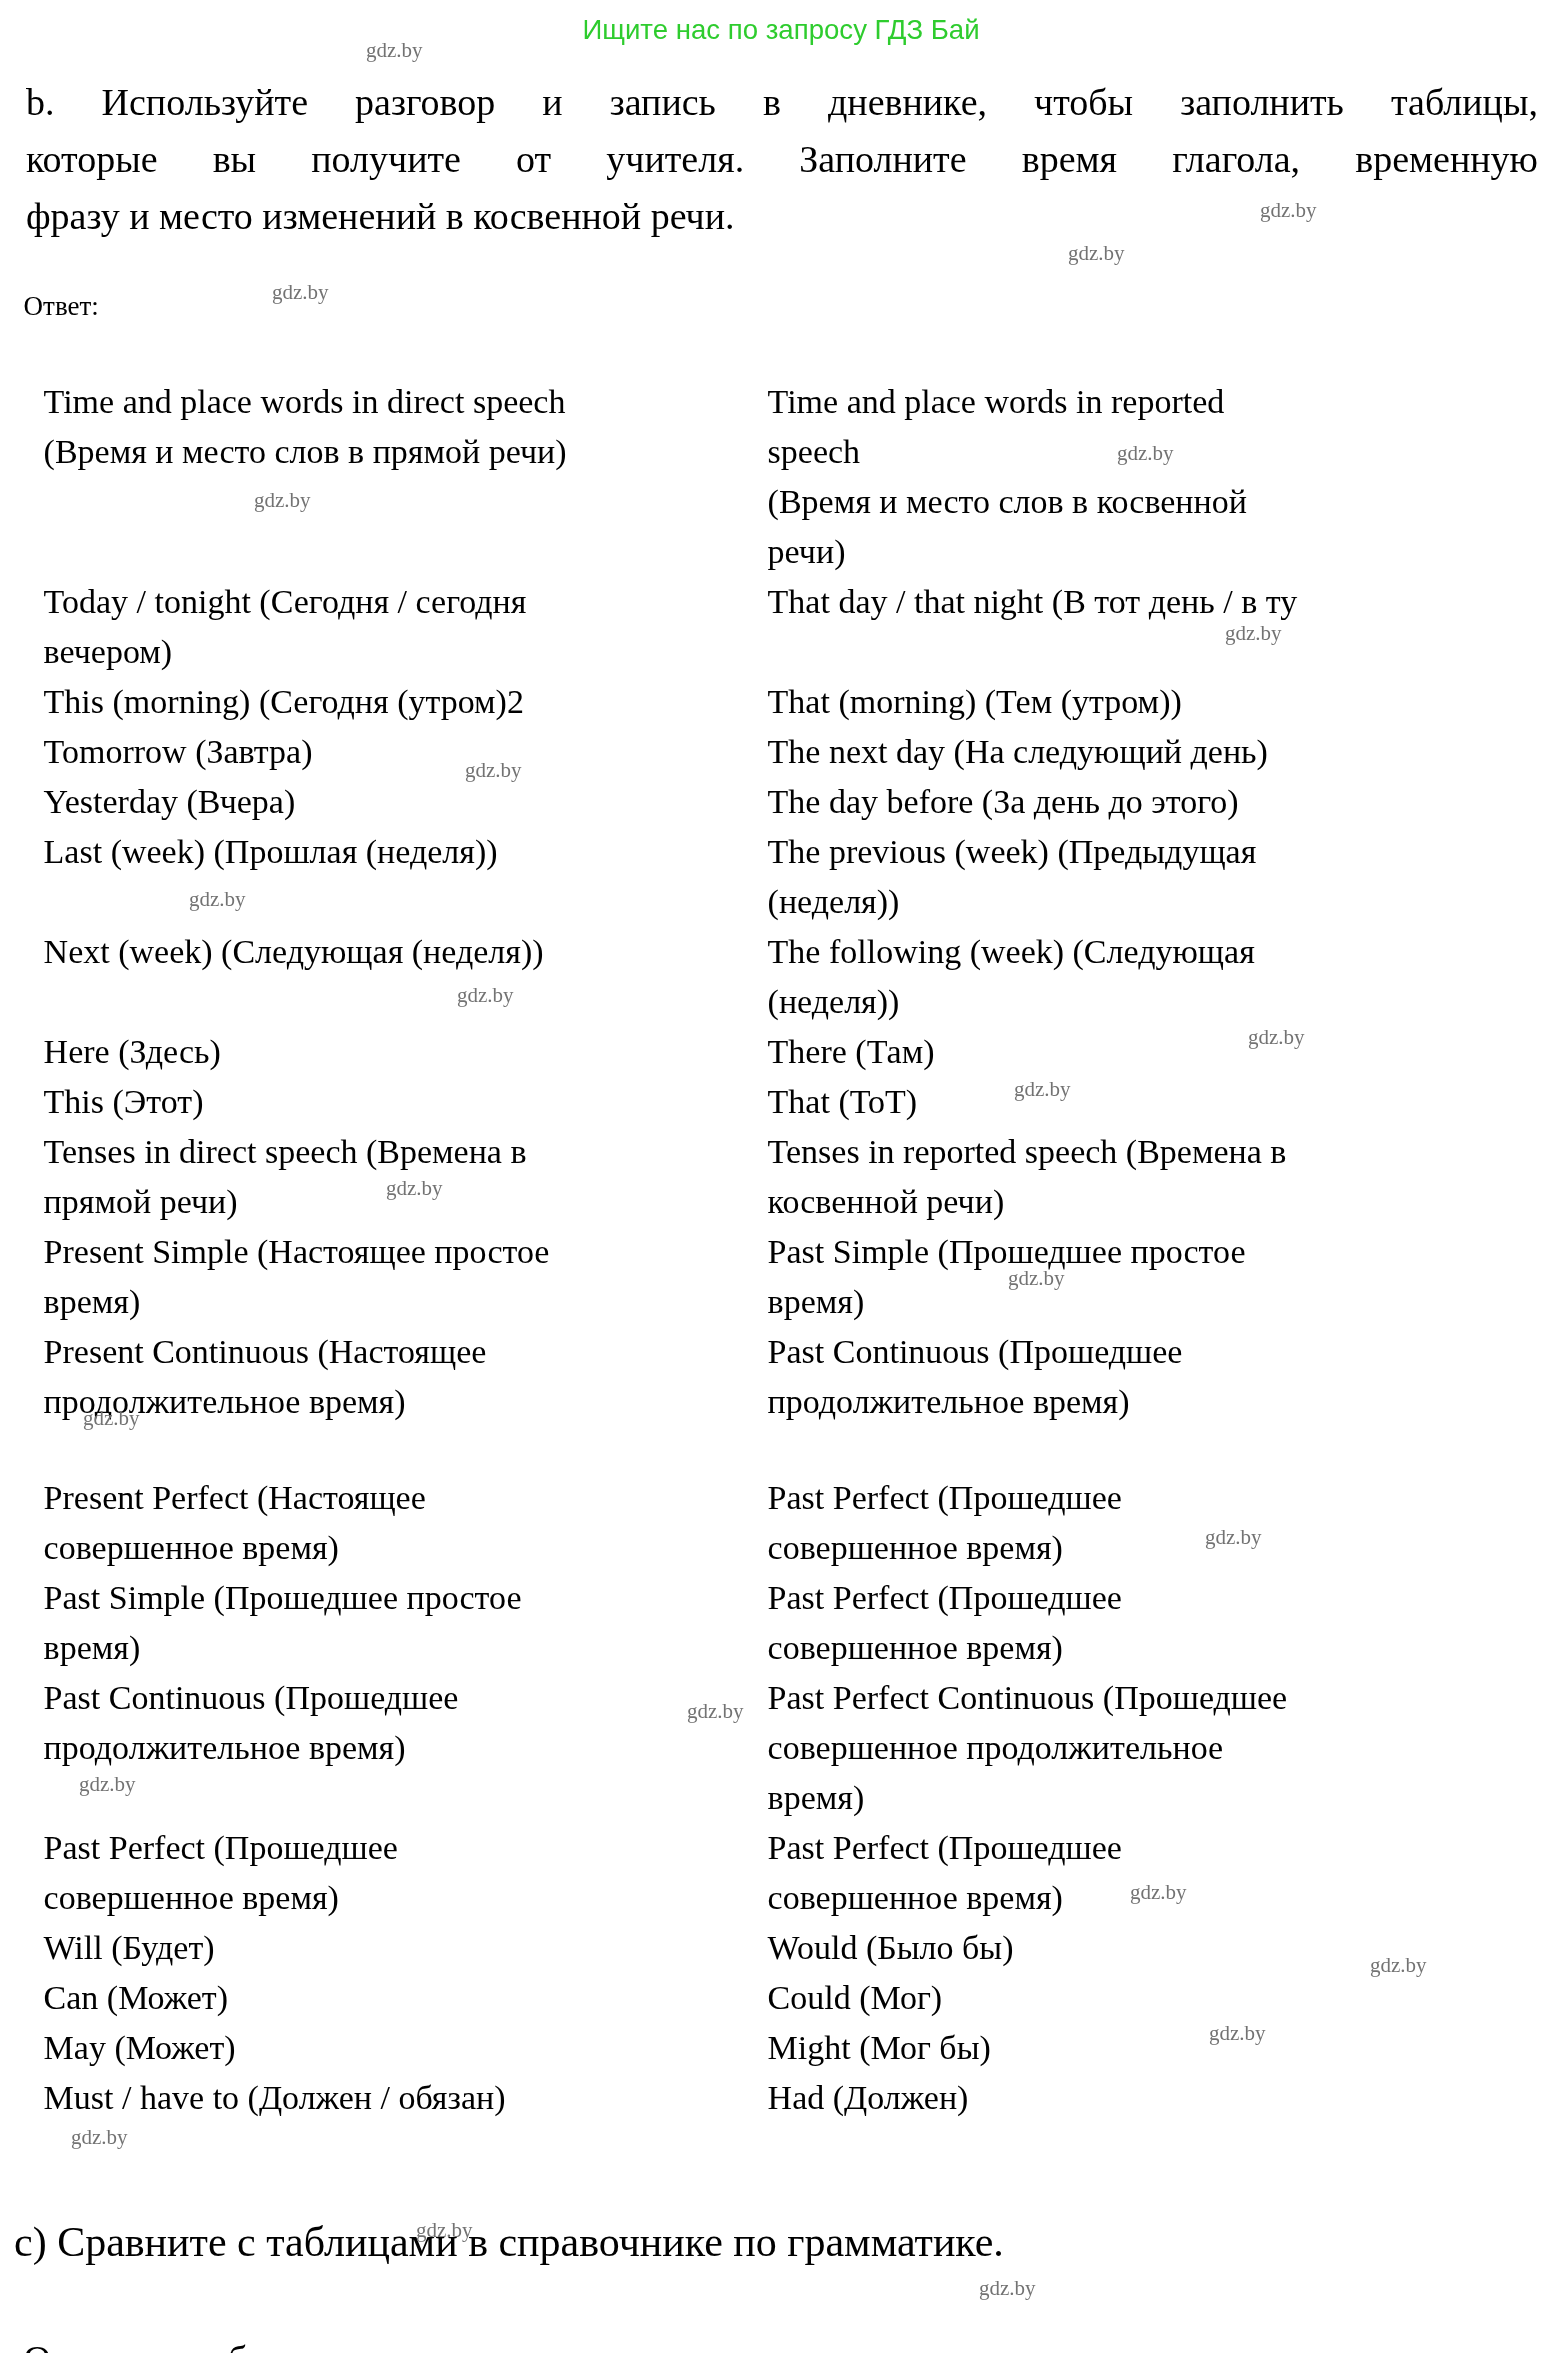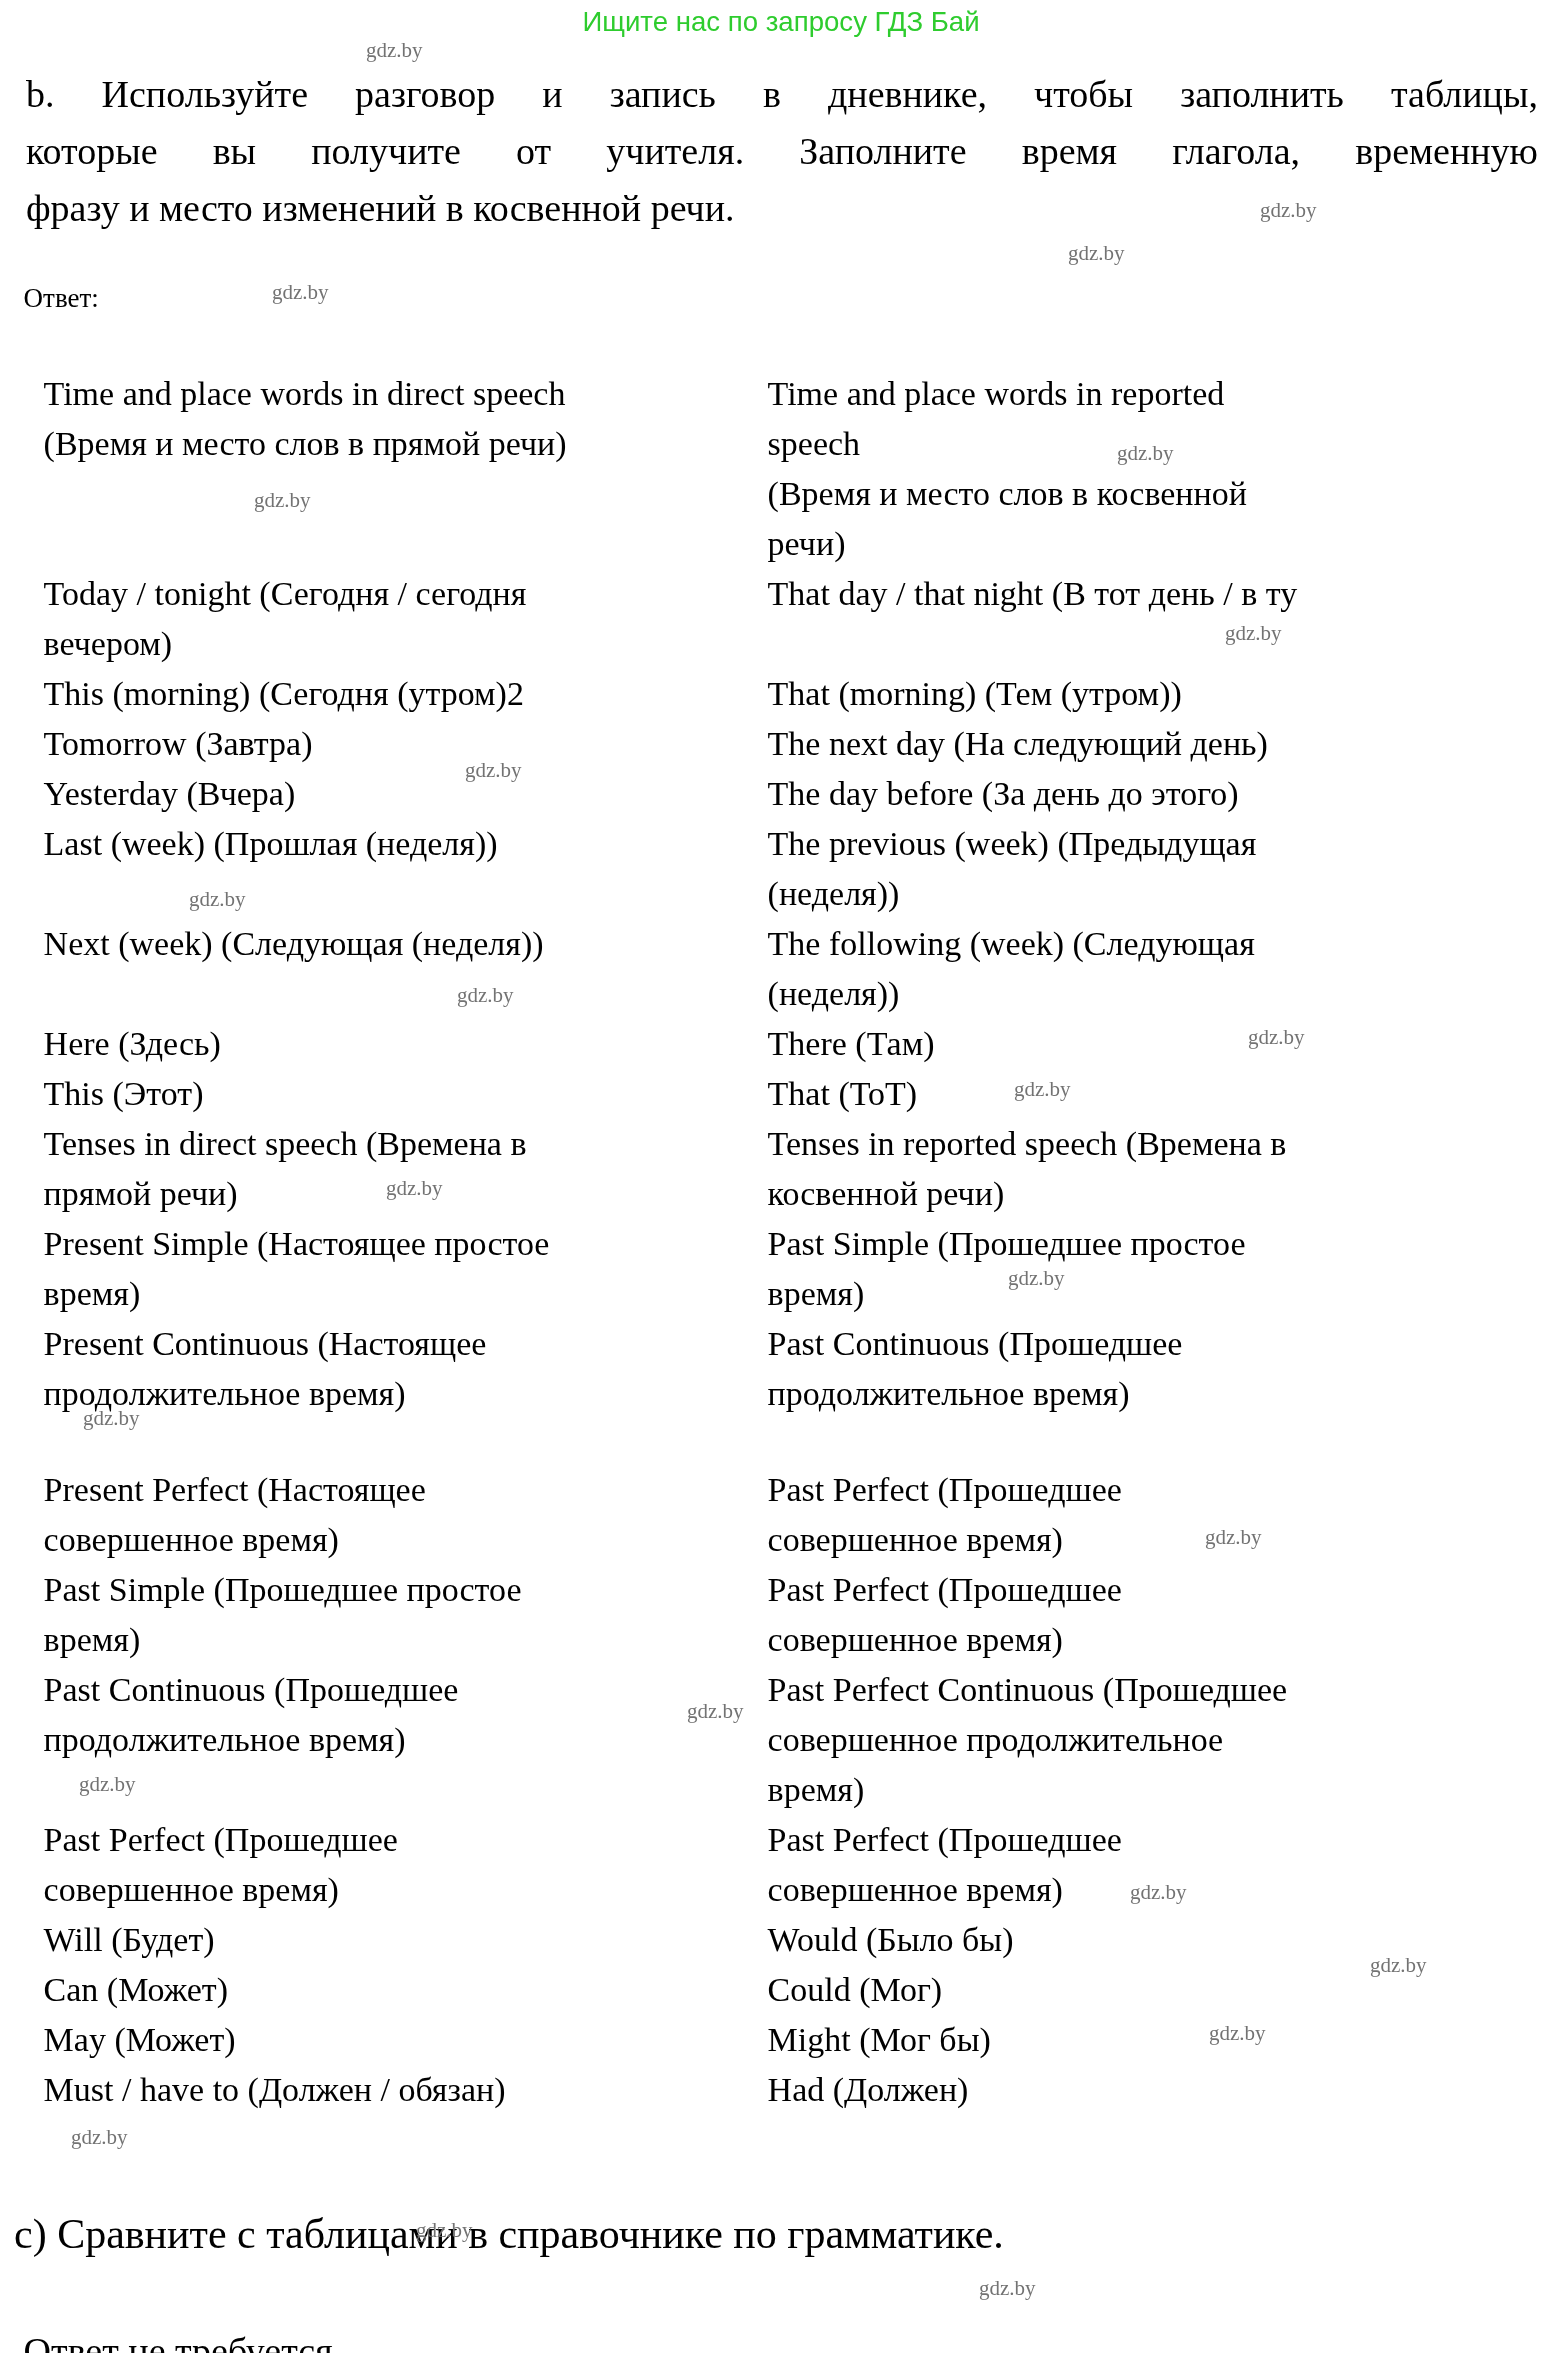--- a/index.html
+++ b/index.html
@@ -6,21 +6,21 @@
   .page{
     position:relative;
     width:1562px;
     height:2354px;
     background:#ffffff;
     overflow:hidden;
     color:#000000;
     font-family:"Liberation Serif", serif;
   }
   .banner{
-    padding-top:6px;
+    padding-top:14px;
     text-align:center;
     font-family:"Liberation Sans", sans-serif;
     font-size:27.6px;
     color:#2ecc2e;
   }
   .para{
     margin:28px 27px 0 26px;
     width:1512px;
     font-size:38px;
     line-height:57px;

